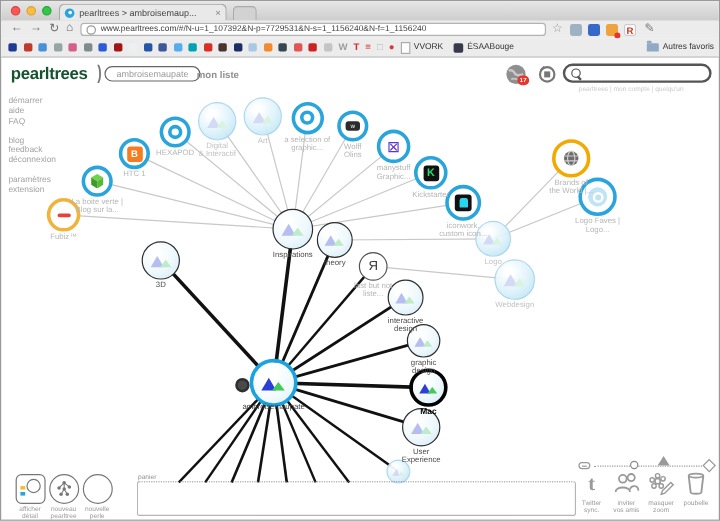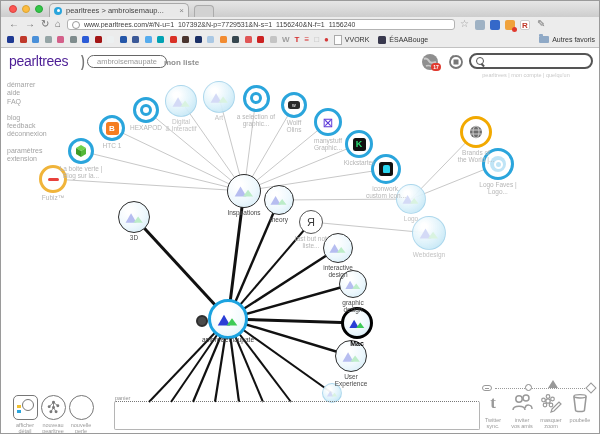--- a/index.html
+++ b/index.html
@@ -33,21 +33,21 @@
     border-bottom:1px solid #c2c2c2;display:flex;align-items:center;padding:0 6px;box-sizing:border-box;}
   .fav{width:7px;height:7px;border-radius:1.5px;display:inline-block;margin-right:5.5px;flex:0 0 7px;}
   .favg{font-size:8px;font-weight:bold;margin-right:5px;line-height:7px;}
   .bm{display:flex;align-items:center;margin-right:9px;font-size:7px;color:#333;white-space:nowrap;}
   .page-ico{width:6px;height:8px;background:#fdfdfd;border:1px solid #aaa;margin-right:3px;}
   .dark-ico{width:8px;height:8px;background:#39394e;border-radius:1.5px;margin-right:3px;}
   .autres{margin-left:auto;display:flex;align-items:center;font-size:7px;color:#333;}
   .folder{width:10px;height:7px;background:#8fa9c6;border-radius:1px;position:relative;margin-right:3px;}
   .folder:before{content:"";position:absolute;left:0;top:-2px;width:4px;height:2px;background:#8fa9c6;border-radius:1px 1px 0 0;}
   
-  .pt-logo{position:absolute;left:8px;top:52px;font-size:14px;font-weight:normal;color:#4c1d95;
+  .pt-logo{position:absolute;left:8px;top:52px;font-size:14px;font-weight:bold;color:#14532d;
     letter-spacing:-0.3px;z-index:6;}
   .bc-arc{position:absolute;left:80px;top:54px;font-size:11px;color:#777;font-weight:bold;transform:scaleY(1.5);z-index:6;}
   .bc-pill{position:absolute;left:86px;top:54px;height:13px;border:1.5px solid #666;border-radius:8px;
     padding:0 9px;display:flex;align-items:center;font-size:7.5px;color:#9a9a9a;background:#fff;z-index:6;box-sizing:border-box;}
   .mon-compte{position:absolute;left:163px;top:57px;font-size:8px;font-weight:bold;color:#8f8f8f;z-index:6;}
   .hdr-globe{position:absolute;left:420px;top:52px;width:18px;height:18px;z-index:6;}
   .hdr-badge{position:absolute;left:430px;top:62px;min-width:8px;height:8px;border-radius:4px;background:#e03a2f;
     color:#fff;font-size:5px;font-weight:bold;text-align:center;line-height:8px;padding:0 1px;z-index:7;}
   .hdr-hist{position:absolute;left:447px;top:53px;width:16px;height:16px;z-index:6;}
   .searchbox{position:absolute;left:468px;top:52px;width:124px;height:16px;border:2px solid #555;

